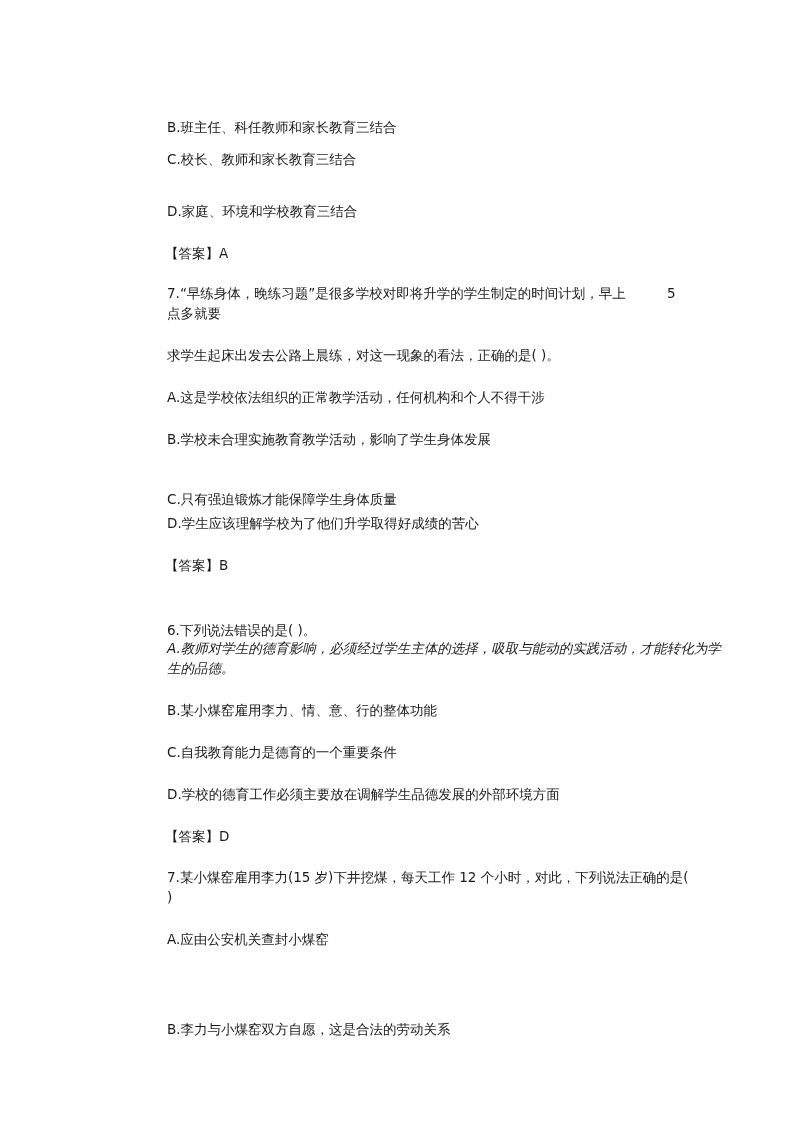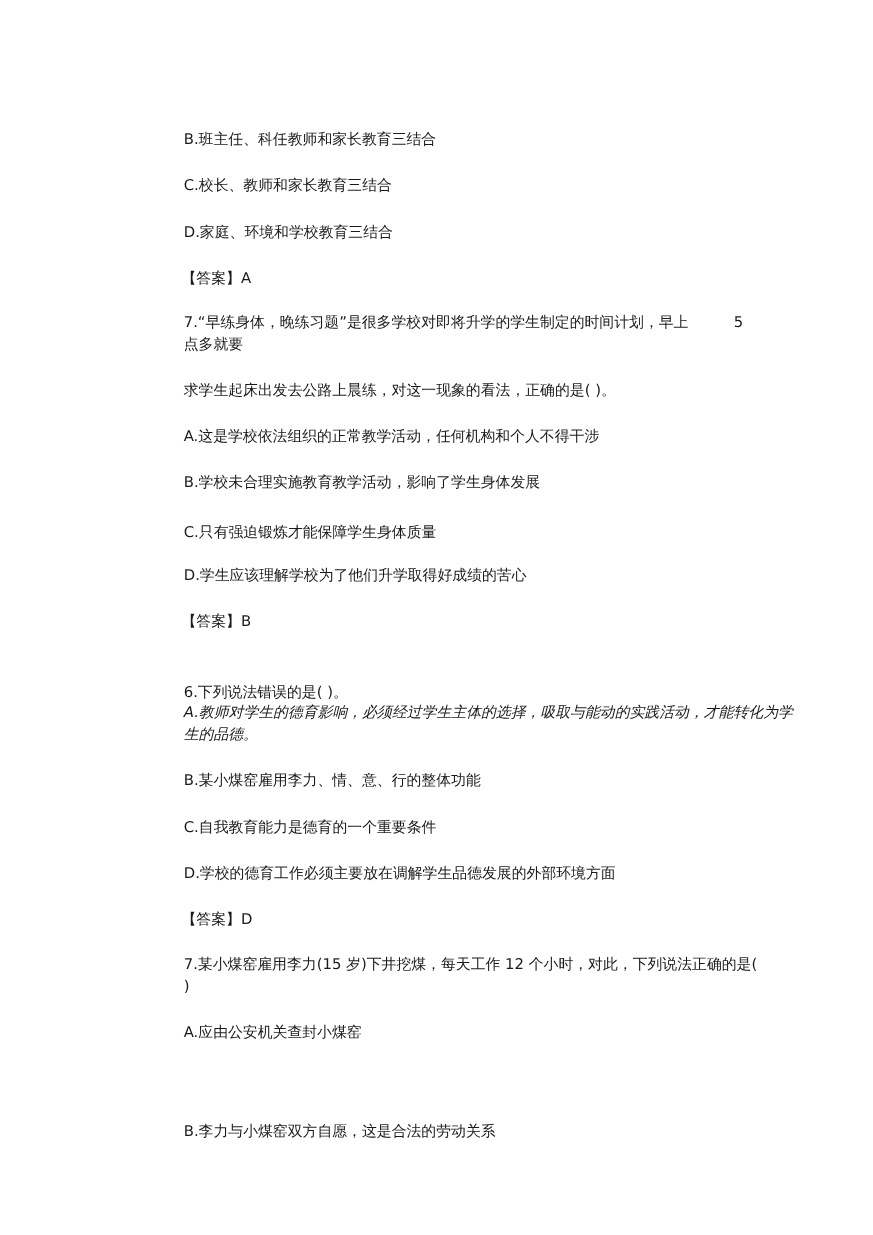--- a/index.html
+++ b/index.html
@@ -8,31 +8,31 @@
   .line { position: absolute; left: 119px; font-size: 13.5px; line-height: 20px; white-space: nowrap; margin-left: 48px; }
   .wrap { white-space: normal; width: 560px; font-style: italic; }
   .ans { left: 117px; }
   .tail { position: absolute; left: 667px; font-size: 13.5px; line-height: 20px; }
 </style>
 </head>
 <body>
 
 <div>
   <div class="line" style="top:117px">B.班主任、科任教师和家长教育三结合</div>
-  <div class="line" style="top:159px">C.校长、教师和家长教育三结合</div>
+  <div class="line" style="top:149px">C.校长、教师和家长教育三结合</div>
   <div class="line" style="top:201px">D.家庭、环境和学校教育三结合</div>
   <div class="line ans" style="top:243px">【答案】A</div>
 
   <div class="line" style="top:283px">7.“早练身体，晚练习题”是很多学校对即将升学的学生制定的时间计划，早上</div>
   <div class="tail" style="top:283px">5</div>
   <div class="line" style="top:303px">点多就要</div>
   <div class="line" style="top:345px">求学生起床出发去公路上晨练，对这一现象的看法，正确的是( )。</div>
   <div class="line" style="top:387px">A.这是学校依法组织的正常教学活动，任何机构和个人不得干涉</div>
   <div class="line" style="top:429px">B.学校未合理实施教育教学活动，影响了学生身体发展</div>
-  <div class="line" style="top:474px">C.只有强迫锻炼才能保障学生身体质量</div>
+  <div class="line" style="top:489px">C.只有强迫锻炼才能保障学生身体质量</div>
   <div class="line" style="top:513px">D.学生应该理解学校为了他们升学取得好成绩的苦心</div>
   <div class="line ans" style="top:555px">【答案】B</div>
 
   <div class="line" style="top:620px">6.下列说法错误的是( )。</div>
   <div class="line wrap" style="top:638px">A.教师对学生的德育影响，必须经过学生主体的选择，吸取与能动的实践活动，才能转化为学生的品德。</div>
   <div class="line" style="top:700px">B.某小煤窑雇用李力、情、意、行的整体功能</div>
   <div class="line" style="top:742px">C.自我教育能力是德育的一个重要条件</div>
   <div class="line" style="top:784px">D.学校的德育工作必须主要放在调解学生品德发展的外部环境方面</div>
   <div class="line ans" style="top:826px">【答案】D</div>
 

